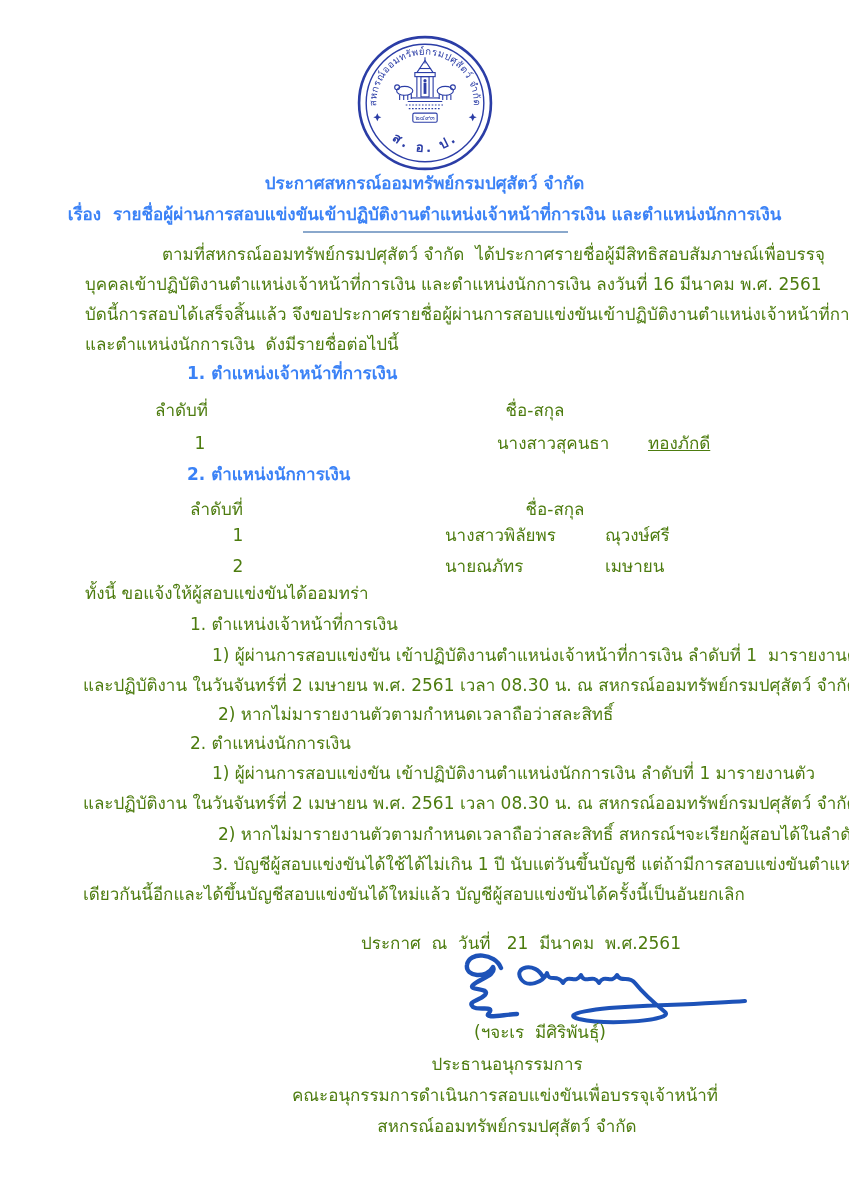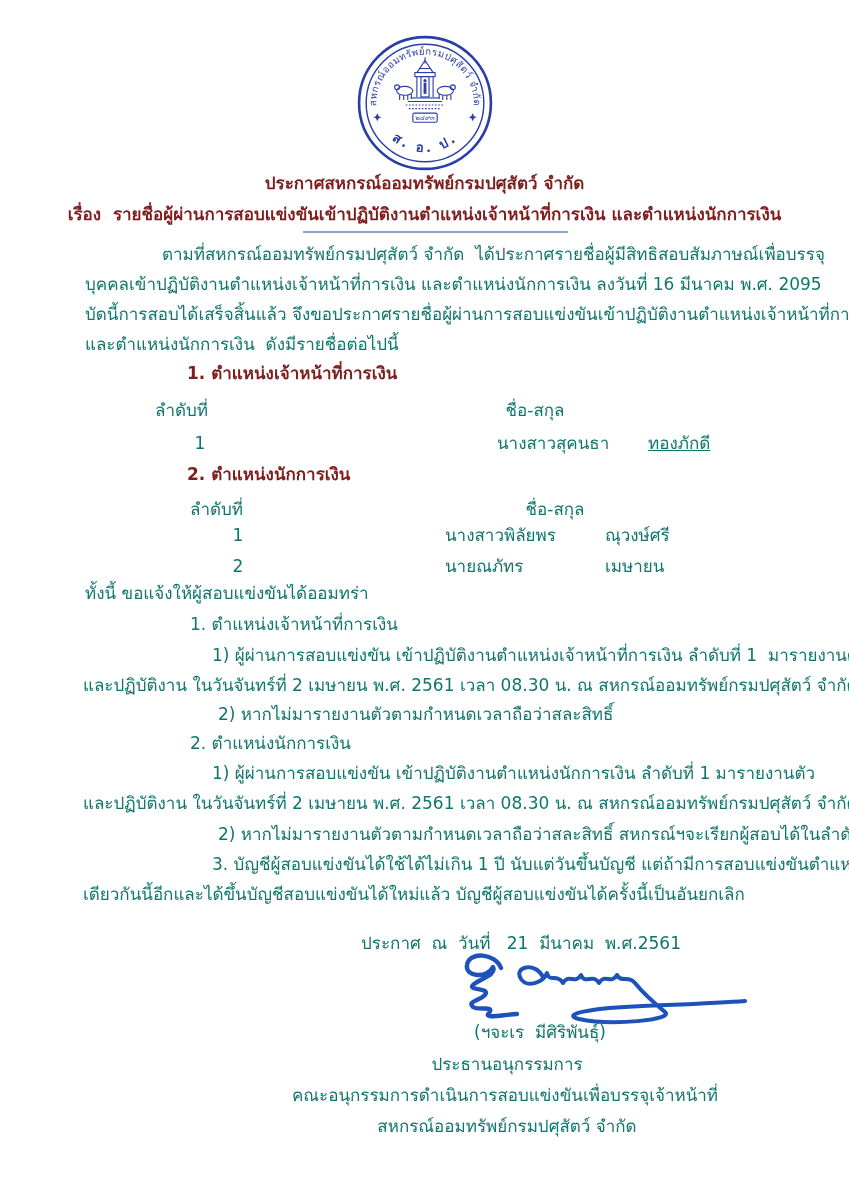--- a/index.html
+++ b/index.html
@@ -2,22 +2,22 @@
 <html><head>
 <meta charset="utf-8">
 <style>
   html,body { margin:0; padding:0; background:#ffffff; }
   .page {
     position:relative; width:849px; height:1200px; margin:0 auto;
     background:#ffffff; overflow:hidden;
     font-family:"DejaVu Sans","Liberation Sans",sans-serif;
     color:#262626;
   }
-  .ln { position:absolute; white-space:pre; font-size:17px; line-height:22px; color:#0f766e; }
-  .b  { font-weight:bold; color:#7f1d1d; }
+  .ln { position:absolute; white-space:pre; font-size:17px; line-height:22px; color:#4d7c0f; }
+  .b  { font-weight:bold; color:#3b82f6; }
   .cx { transform:translateX(-50%); }
   .center-line { left:0; right:0; text-align:center; }
   .divider { position:absolute; height:2px; background:#8aa8cc; }
   .seal { position:absolute; left:354px; top:32px; width:142px; height:142px; }
   .sig  { position:absolute; left:443px; top:950px; width:312px; height:88px; }
 </style>
 </head>
 <body>
 
 <div class="page">
@@ -70,21 +70,21 @@
       </g>
       <text x="70" y="87.2" font-size="6.8" fill="#2b3da6" text-anchor="middle">๒๔๙๓</text>
     </svg>
   </div>
 
   <div class="ln b center-line" style="top:172px; text-align:center;">ประกาศสหกรณ์ออมทรัพย์กรมปศุสัตว์ จำกัด</div>
   <div class="ln b center-line" style="top:203px; text-align:center;">เรื่อง  รายชื่อผู้ผ่านการสอบแข่งขันเข้าปฏิบัติงานตำแหน่งเจ้าหน้าที่การเงิน และตำแหน่งนักการเงิน</div>
   <div class="divider" style="left:303px; top:231px; width:265px;"></div>
 
   <div class="ln" style="left:162px; top:243px;">ตามที่สหกรณ์ออมทรัพย์กรมปศุสัตว์ จำกัด  ได้ประกาศรายชื่อผู้มีสิทธิสอบสัมภาษณ์เพื่อบรรจุ</div>
-  <div class="ln" style="left:85px;  top:273px;">บุคคลเข้าปฏิบัติงานตำแหน่งเจ้าหน้าที่การเงิน และตำแหน่งนักการเงิน ลงวันที่ 16 มีนาคม พ.ศ. 2095</div>
+  <div class="ln" style="left:85px;  top:273px;">บุคคลเข้าปฏิบัติงานตำแหน่งเจ้าหน้าที่การเงิน และตำแหน่งนักการเงิน ลงวันที่ 16 มีนาคม พ.ศ. 2561</div>
   <div class="ln" style="left:85px;  top:303px;">บัดนี้การสอบได้เสร็จสิ้นแล้ว จึงขอประกาศรายชื่อผู้ผ่านการสอบแข่งขันเข้าปฏิบัติงานตำแหน่งเจ้าหน้าที่การเงิน</div>
   <div class="ln" style="left:85px;  top:333px;">และตำแหน่งนักการเงิน  ดังมีรายชื่อต่อไปนี้</div>
 
   <div class="ln b" style="left:187px; top:362px;">1. ตำแหน่งเจ้าหน้าที่การเงิน</div>
   <div class="ln" style="left:155px; top:399px;">ลำดับที่</div>
   <div class="ln cx" style="left:535px; top:399px;">ชื่อ-สกุล</div>
   <div>
     <div class="ln cx" style="left:200px; top:432px;">1</div>
     <div class="ln" style="left:497px; top:432px;">นางสาวสุคนธา</div>
     <div class="ln" style="left:648px; top:432px;text-decoration:underline;">ทองภักดี</div>

